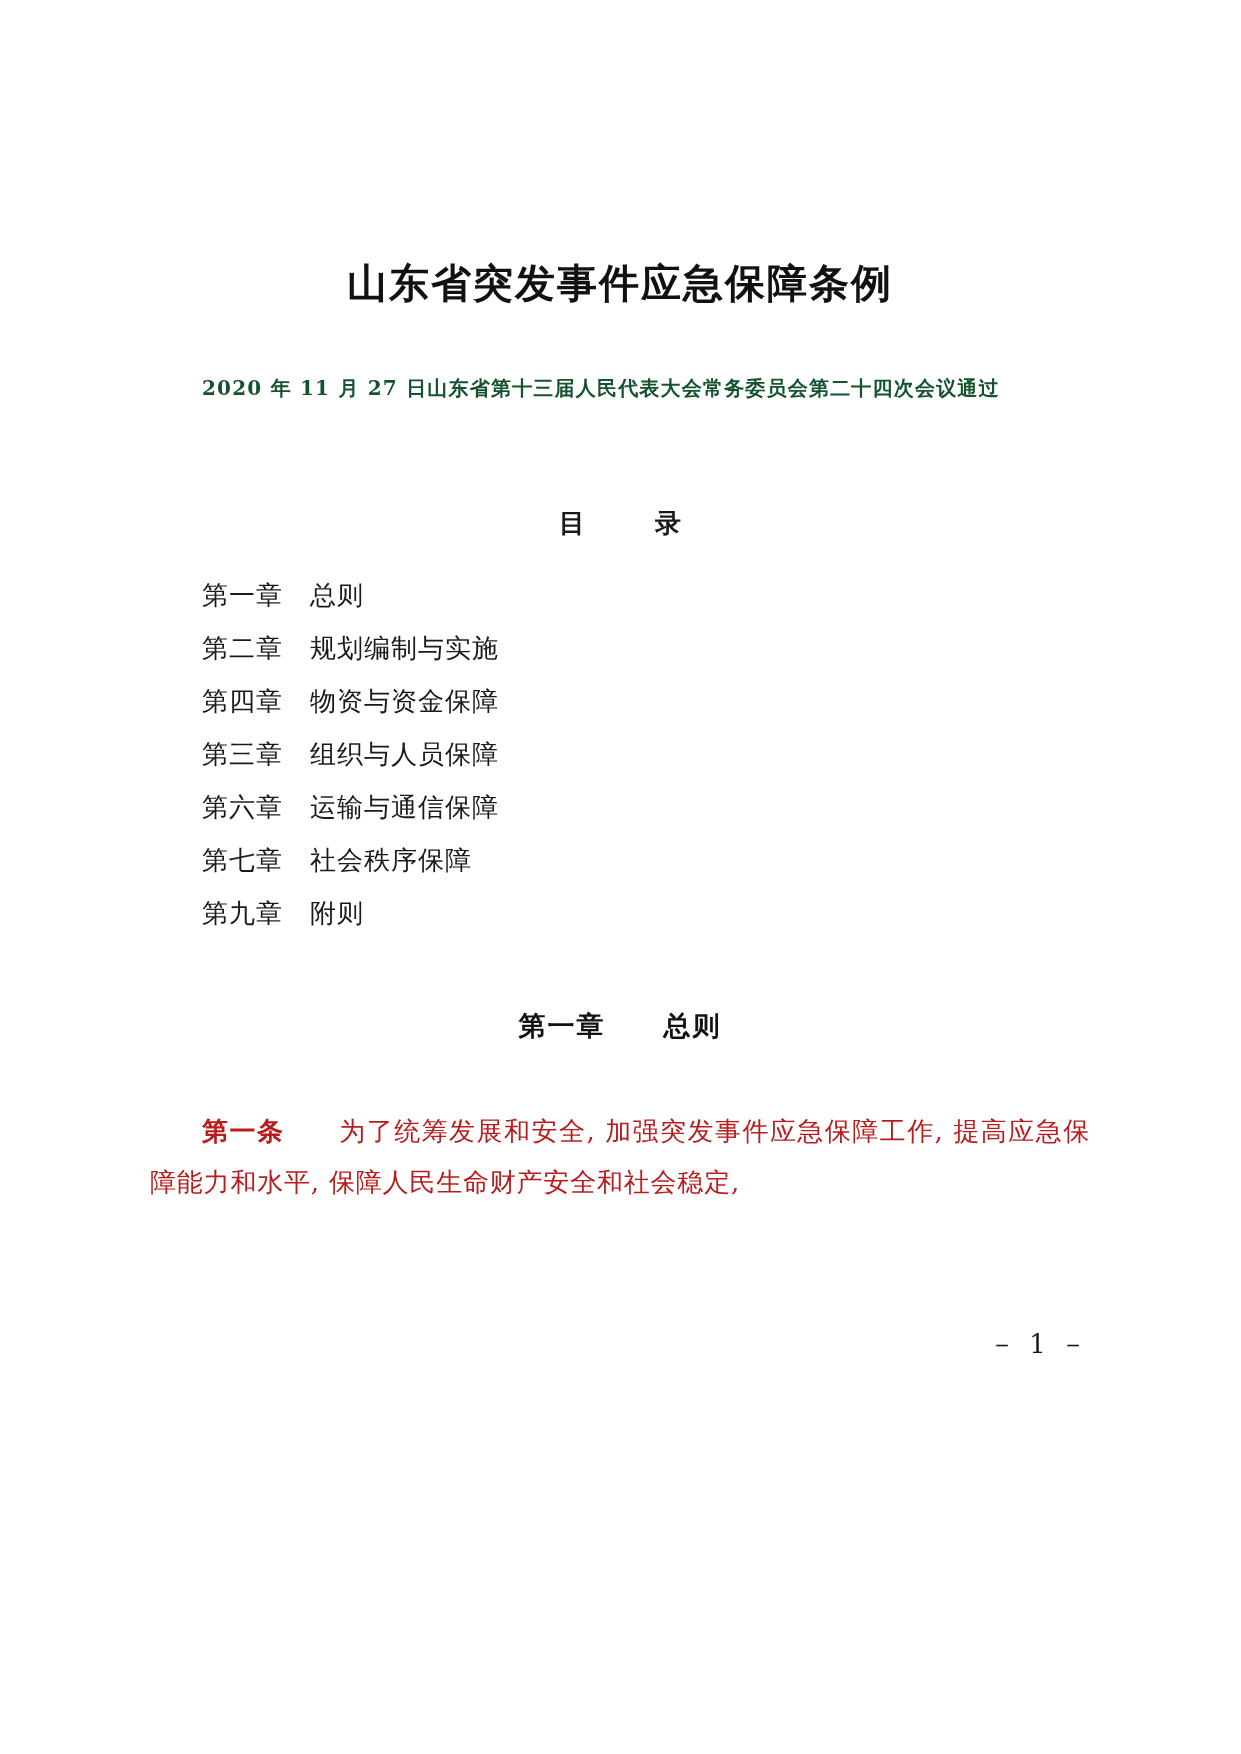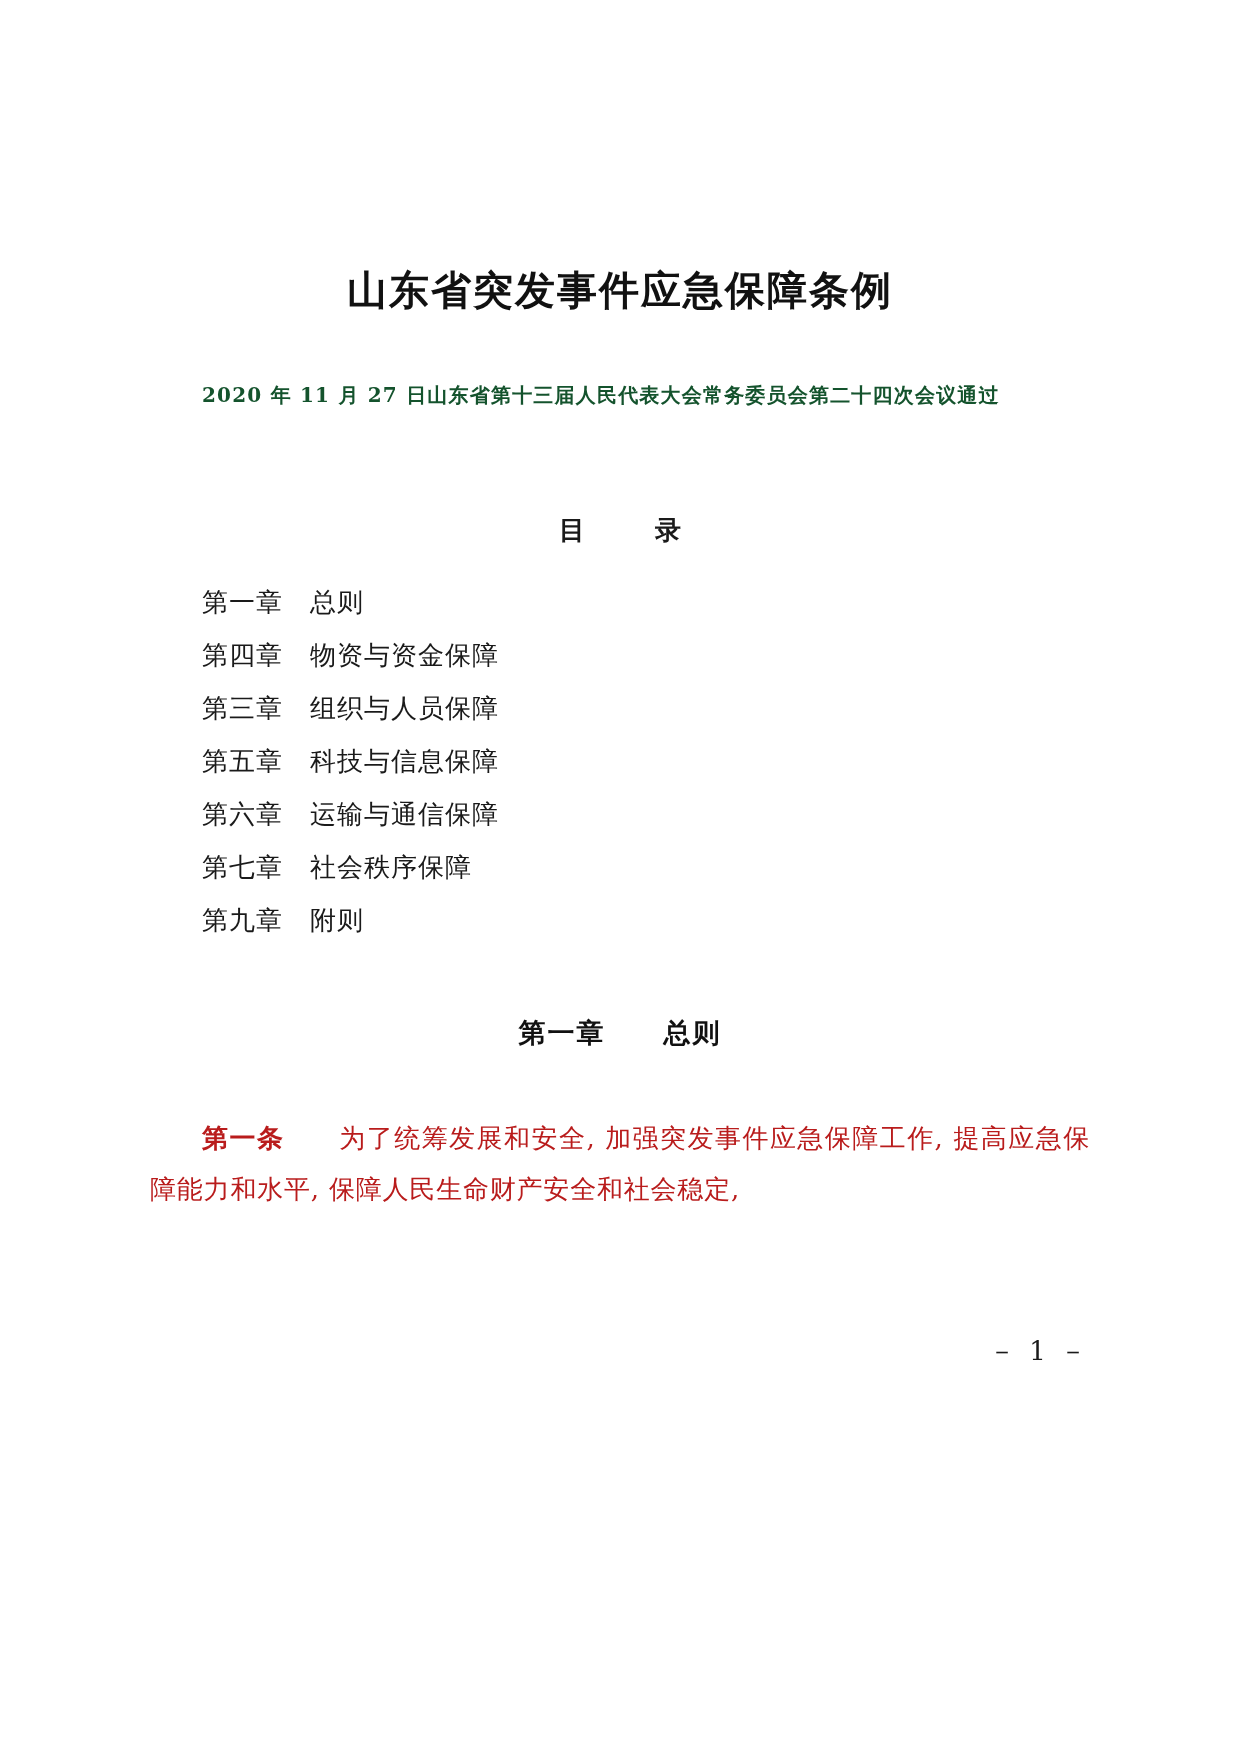--- a/index.html
+++ b/index.html
@@ -4,21 +4,21 @@
 <style>
   html, body {
     margin: 0;
     padding: 0;
     background: #ffffff;
   }
   .page {
     position: relative;
     width: 1241px;
     height: 1676px;
-    margin: 15px auto;
+    margin: 8px auto;
     background: #ffffff;
     box-sizing: border-box;
     overflow: hidden;
     font-family: "DejaVu Serif", "Liberation Serif", serif;
     color: #1a1a1a;
   }
   .doc-body {
     position: absolute;
     left: 150px;
     top: 0;
@@ -112,23 +112,23 @@
   <div class="doc-body">
 
     <h1 class="doc-title">山东省突发事件应急保障条例</h1>
 
     <p class="promulgation">2020 年 11 月 27 日山东省第十三届人民代表大会常务委员会第二十四次会议通过</p>
 
     <div class="toc-heading">目　录</div>
 
     <ul class="toc-list">
       <li class="toc-item">第一章　总则</li>
+      <li class="toc-item">第二章　规划编制与实施</li>
       <li class="toc-item">第四章　物资与资金保障</li>
       <li class="toc-item">第三章　组织与人员保障</li>
-      <li class="toc-item">第五章　科技与信息保障</li>
       <li class="toc-item">第六章　运输与通信保障</li>
       <li class="toc-item">第七章　社会秩序保障</li>
       <li class="toc-item">第九章　附则</li>
     </ul>
 
     <div class="chapter-heading">第一章　　总则</div>
 
     <p class="article"><span class="art-label">第一条</span>　　<span>为了统筹发展和安全, 加强突发事件应急保障工作, 提高应急保障能力和水平, 保障人民生命财产安全和社会稳定,</span></p>
 
   </div>

